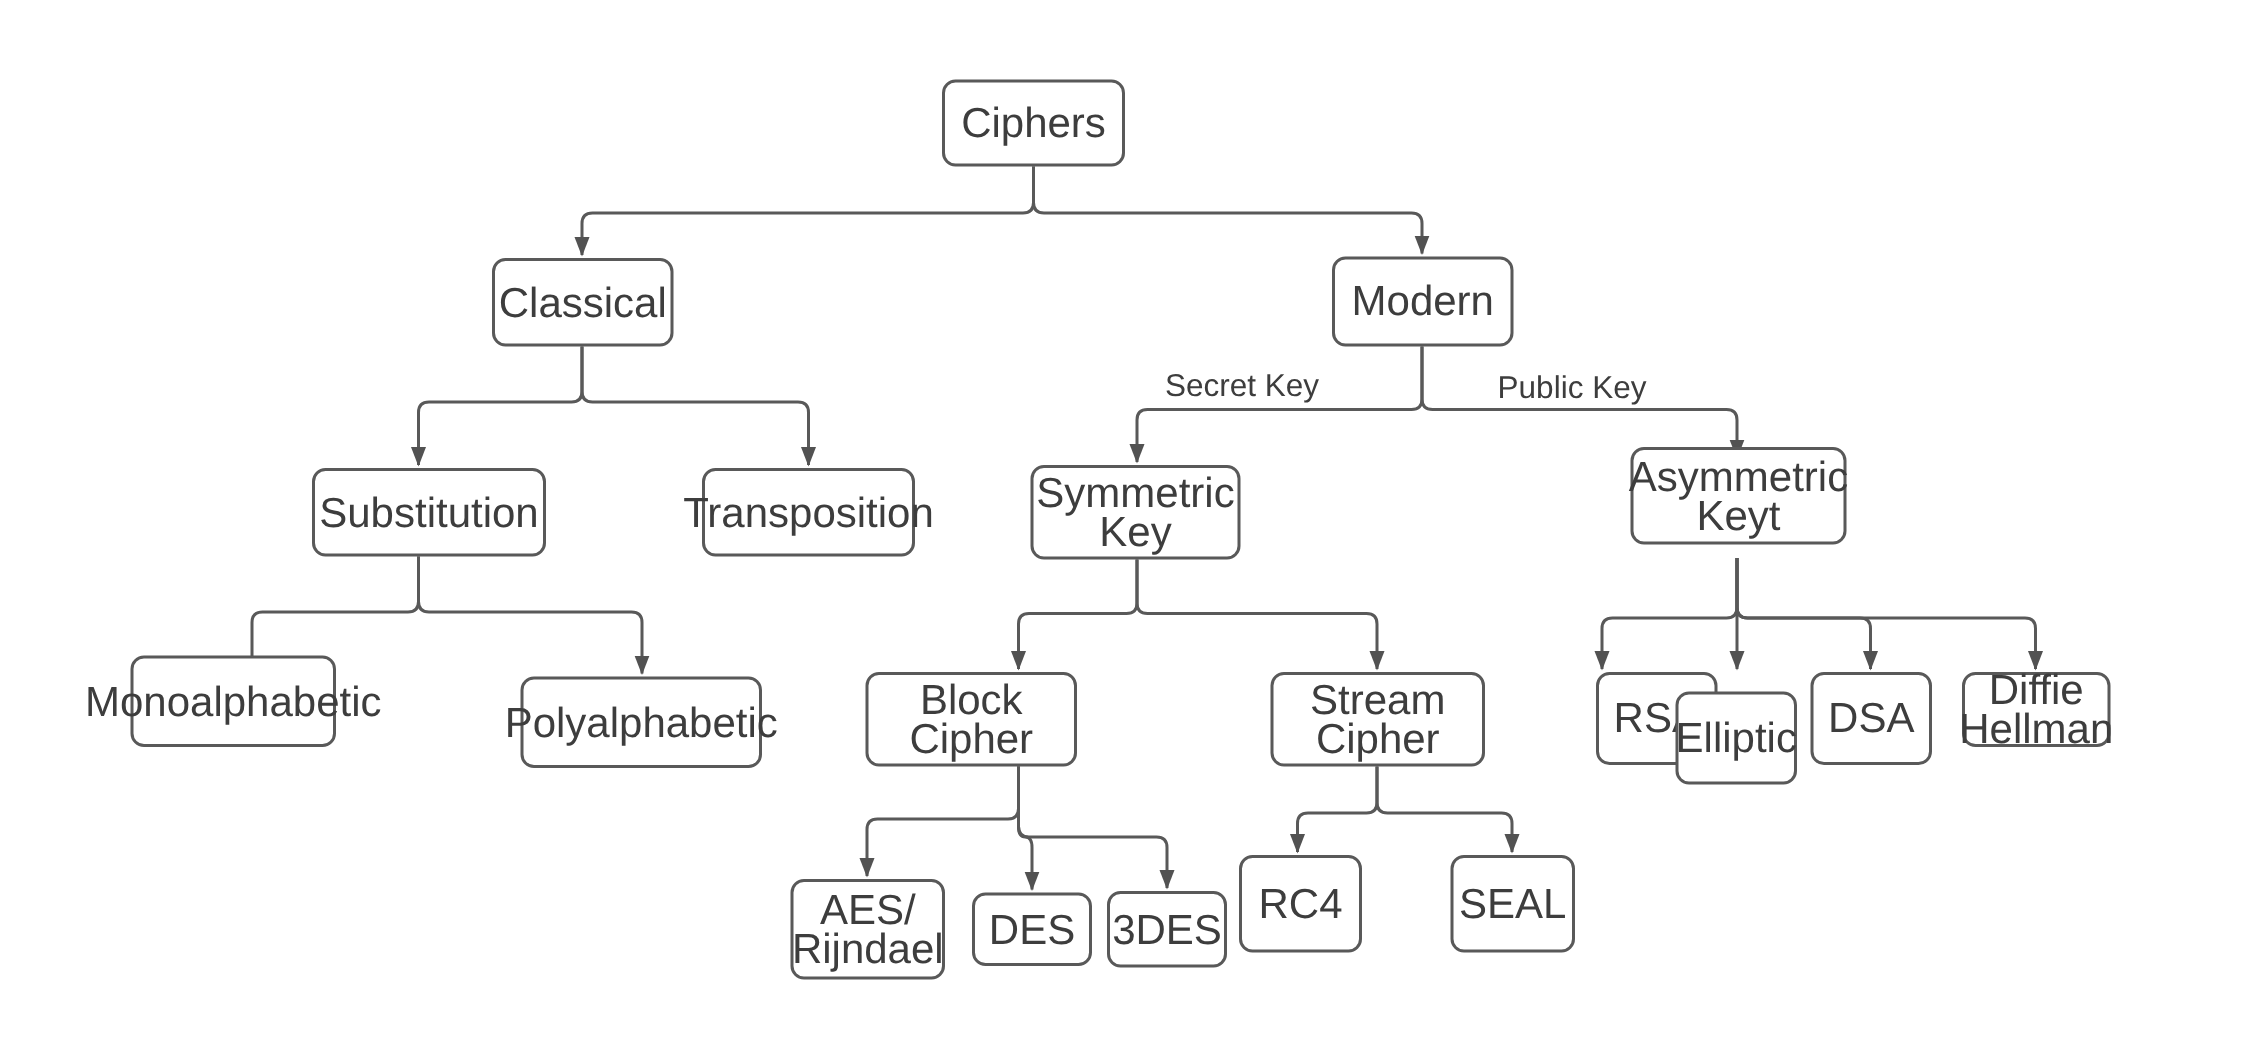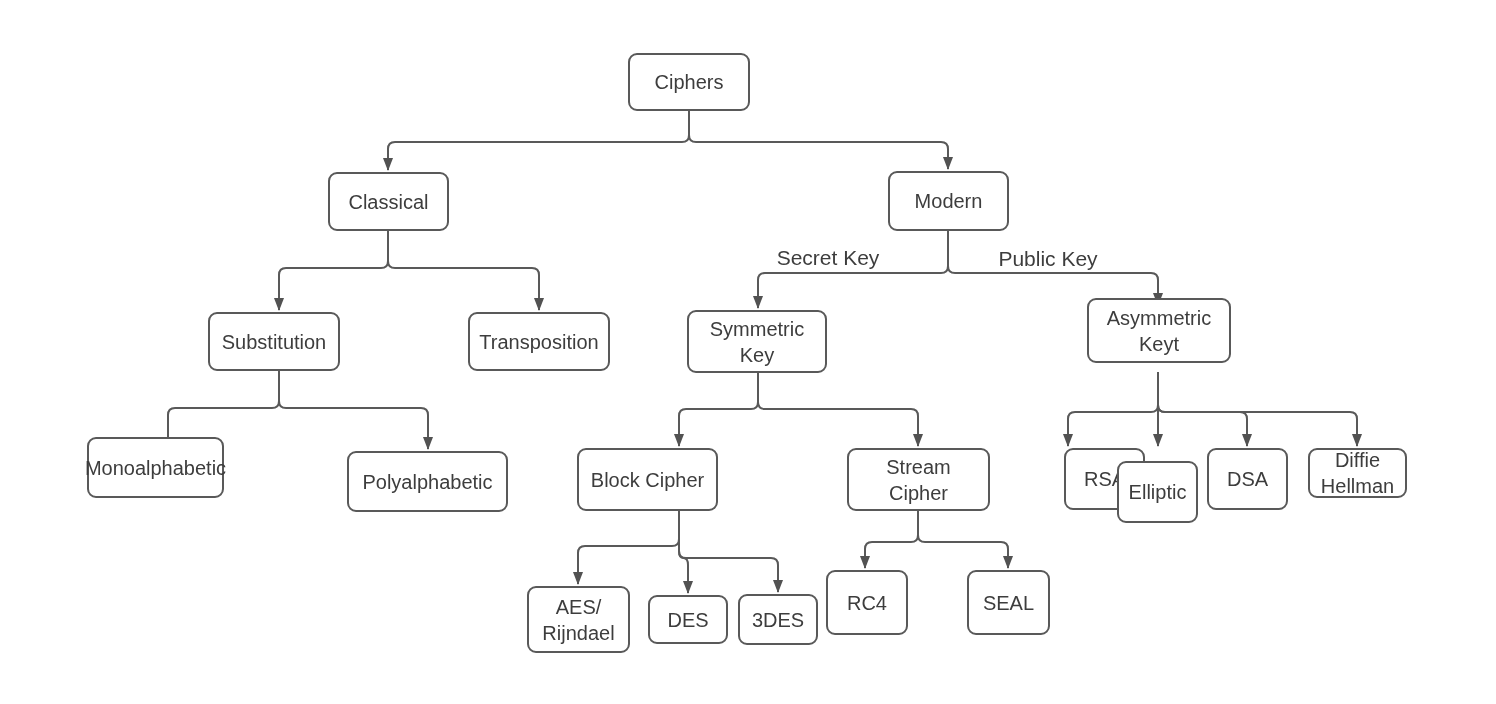--- a/index.html
+++ b/index.html
@@ -31,21 +31,21 @@
     box-sizing:border-box;
     background:var(--bg);
     border:2.5px solid var(--stroke);
     border-radius:9px;
     display:flex;
     align-items:center;
     justify-content:center;
     text-align:center;
     white-space:pre-line;
     color:var(--text);
-    font-size:20px;
+    font-size:28px;
     line-height:26px;
   }
   .edge-label{
     position:absolute;
     width:140px;
     text-align:center;
     color:var(--text);
     font-size:21px;
     line-height:24px;
   }
@@ -80,21 +80,21 @@
         <path d="M1158,372 L1158,405 Q1158,412 1151,412 L1075,412 Q1068,412 1068,419 L1068,446" class="edge" marker-end="url(#arrow)"></path>
         <path d="M1158,372 L1158,446" class="edge" marker-end="url(#arrow)"></path>
         <path d="M1158,372 L1158,405 Q1158,412 1165,412 L1240,412 Q1247,412 1247,419 L1247,446" class="edge" marker-end="url(#arrow)"></path>
         <path d="M1158,372 L1158,405 Q1158,412 1165,412 L1350,412 Q1357,412 1357,419 L1357,446" class="edge" marker-end="url(#arrow)"></path>
       </g>
   </svg>
 
   <div class="node" style="left:628px;top:53px;width:122px;height:58px">Ciphers</div>
   <div class="node" style="left:328px;top:172px;width:121px;height:59px">Classical</div>
   <div class="node" style="left:888px;top:171px;width:121px;height:60px">Modern</div>
-  <div class="node" style="left:208px;top:312px;width:132px;height:59px">Substitution</div>
+  <div class="node" style="left:208px;top:312px;width:156px;height:59px">Substitution</div>
   <div class="node" style="left:468px;top:312px;width:142px;height:59px">Transposition</div>
   <div class="node" style="left:687px;top:310px;width:140px;height:63px">Symmetric
 Key</div>
   <div class="node" style="left:1087px;top:298px;width:144px;height:65px">Asymmetric
 Keyt</div>
   <div class="node" style="left:87px;top:437px;width:137px;height:61px">Monoalphabetic</div>
   <div class="node" style="left:347px;top:451px;width:161px;height:61px">Polyalphabetic</div>
   <div class="node" style="left:577px;top:448px;width:141px;height:63px">Block Cipher</div>
   <div class="node" style="left:847px;top:448px;width:143px;height:63px">Stream
 Cipher</div>

